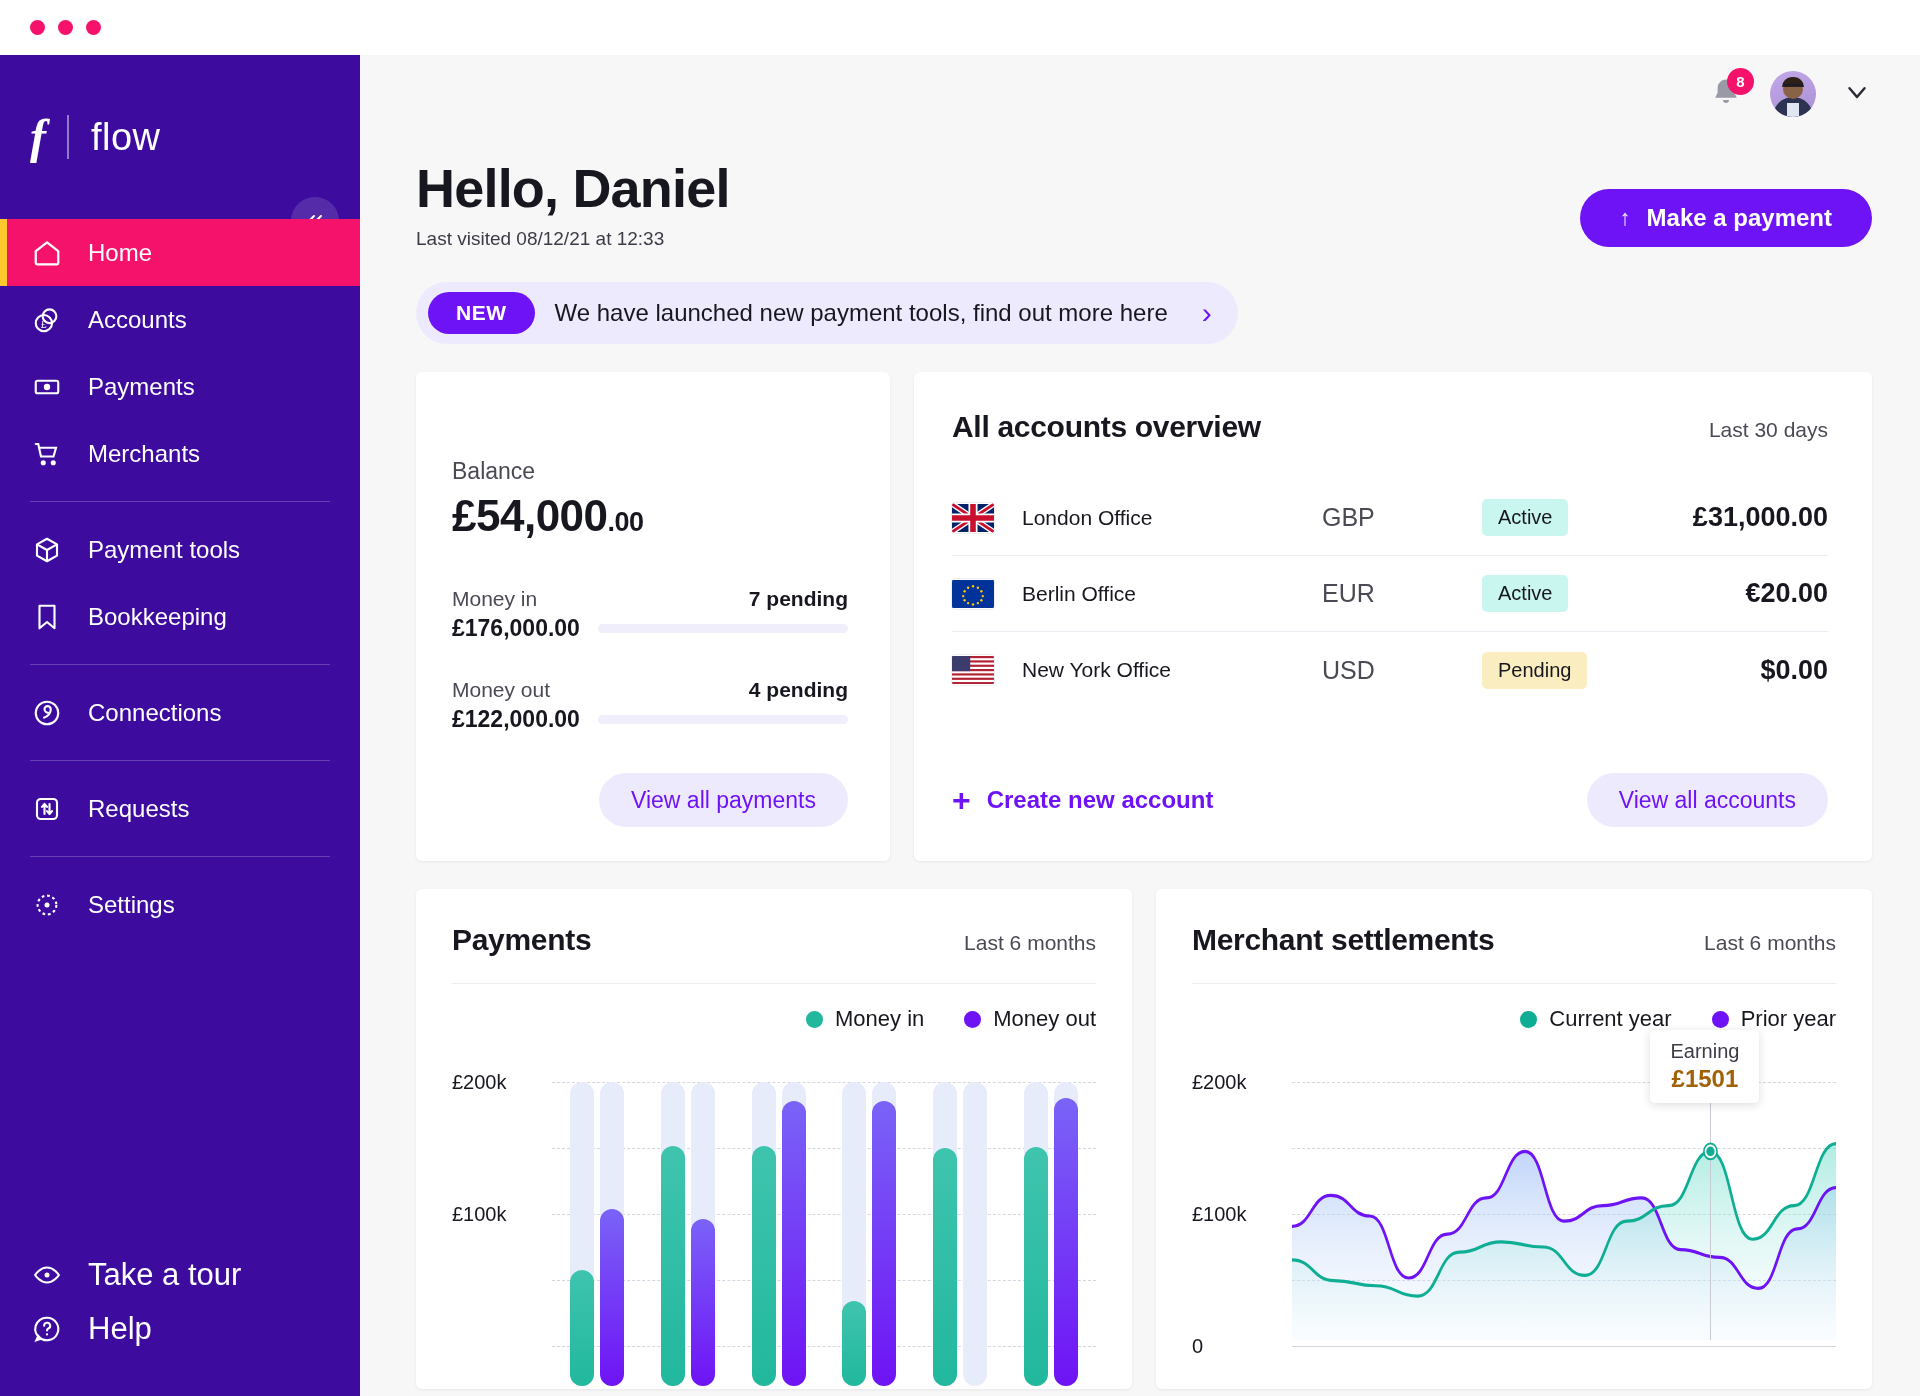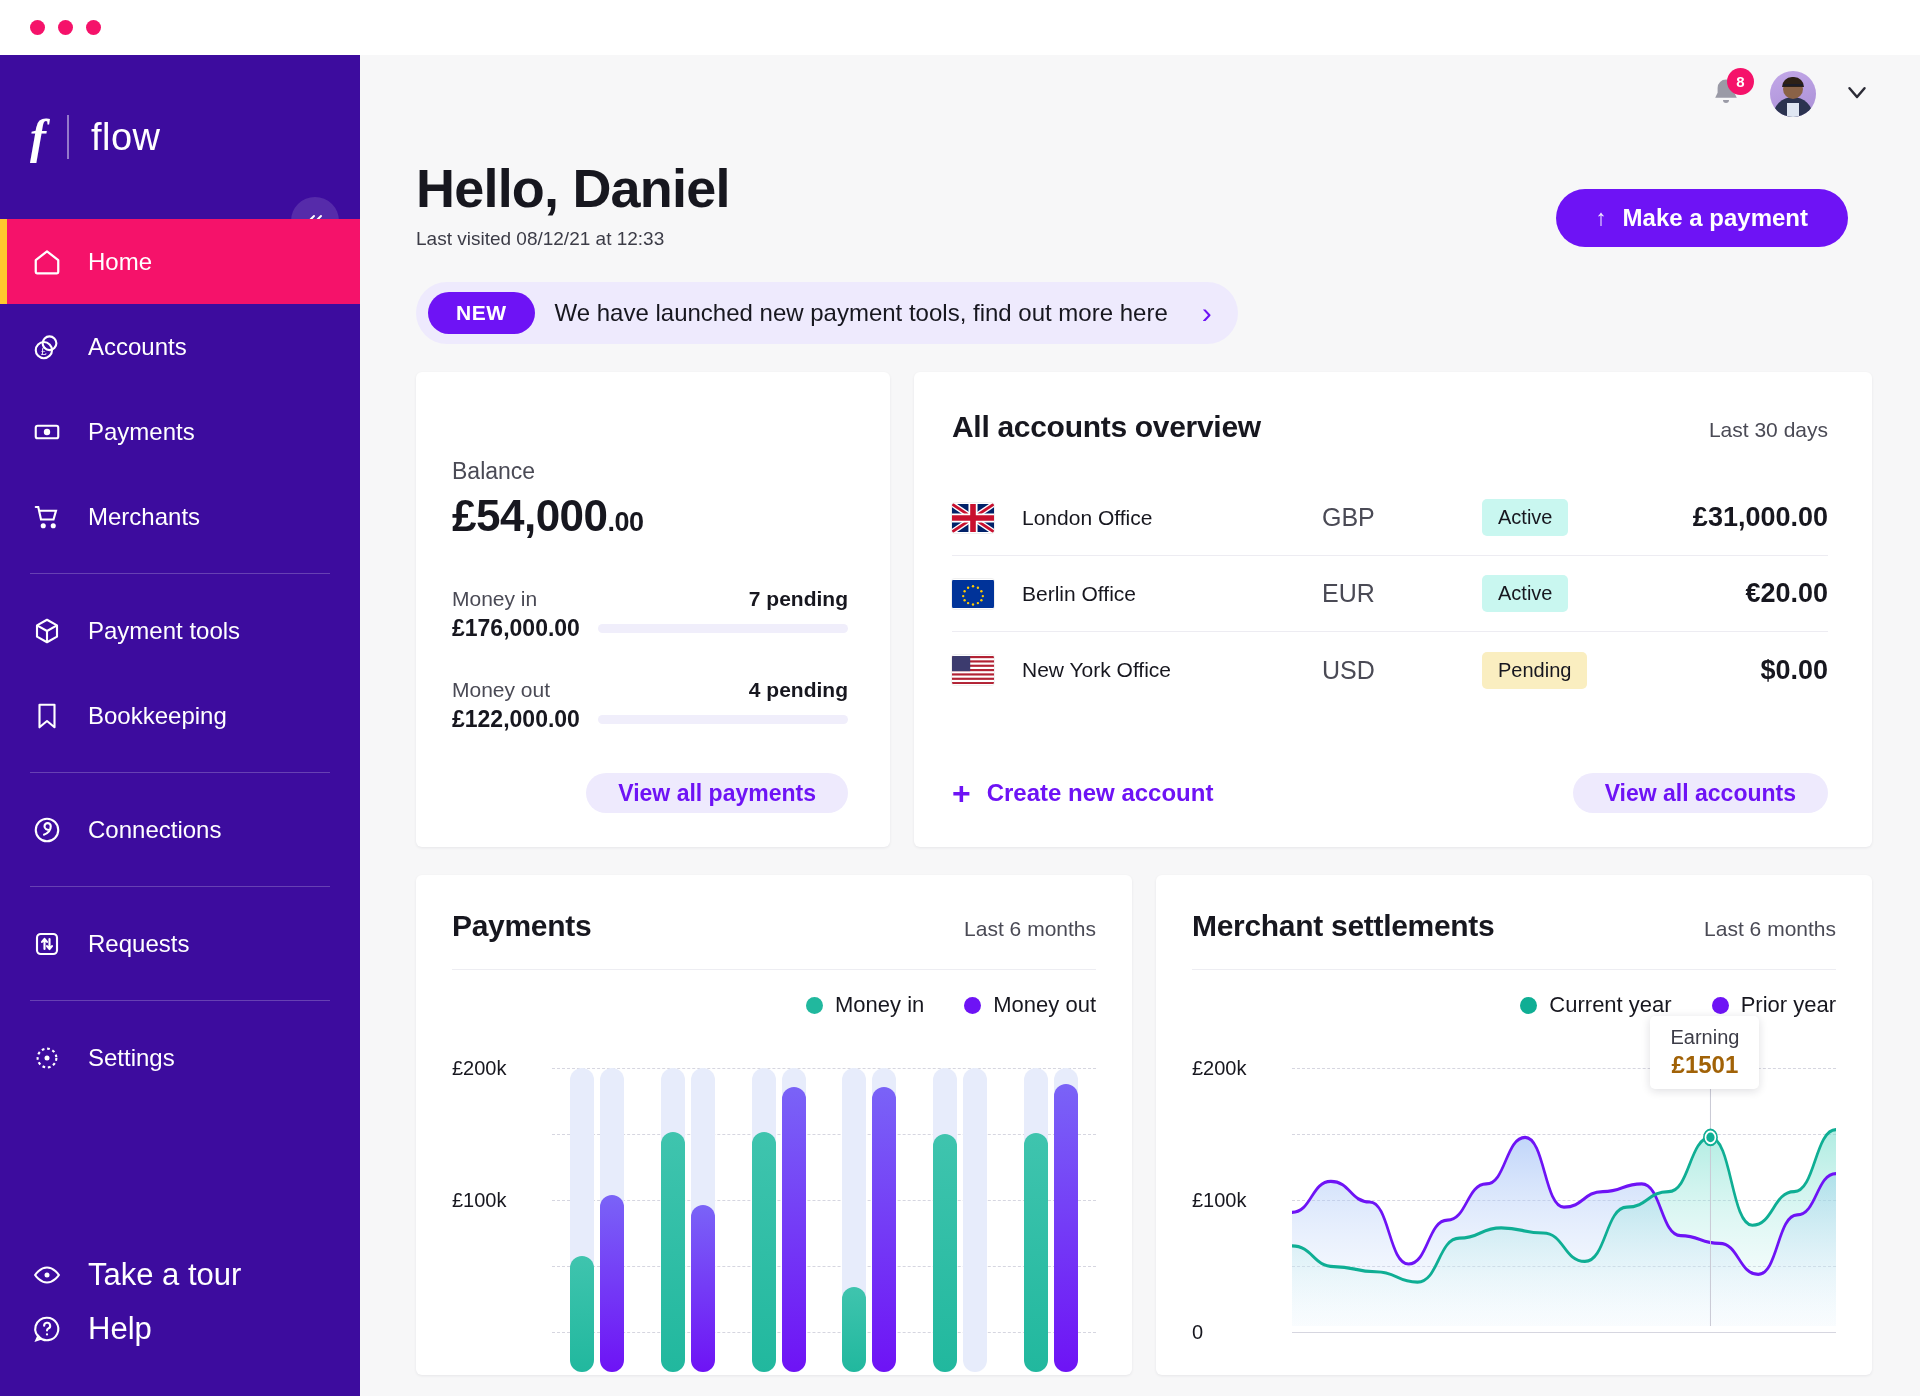--- a/index.html
+++ b/index.html
@@ -34,21 +34,21 @@
     width: 48px; height: 48px; border-radius: 50%;
     background: rgba(255,255,255,.13);
     display: flex; align-items: center; justify-content: center;
     cursor: pointer; border: none;
   }
   .collapse-btn svg { width: 24px; height: 24px; }
 
   .nav { margin-top: 44px; }
   .nav-item {
     display: flex; align-items: center; gap: 24px;
-    height: 85px; padding-left: 30px; color: #fff;
+    height: 67px; padding-left: 30px; color: #fff;
     font-size: 24px; cursor: pointer; position: relative;
   }
   .nav-item .ic { width: 34px; height: 34px; display: flex; align-items: center; justify-content: center; flex-shrink: 0; }
   .nav-item .ic svg { width: 30px; height: 30px; }
   .nav-item.active { background: #f5126a; }
   .nav-item.active::before {
     content: ""; position: absolute; left: 0; top: 0; bottom: 0; width: 7px; background: #ffc82e;
   }
   .nav-sep { height: 1px; background: rgba(255,255,255,.22); margin: 14px 30px 14px 30px; }
 
@@ -77,21 +77,21 @@
              width: 22px; height: 10px; border-radius: 11px 11px 0 0; background: #2d2016; }
   .av-glass { position: absolute; left: 50%; top: 28%; transform: translateX(-50%);
               width: 20px; height: 6px; border-top: 2px solid #1c1c28; }
   .av-body { position: absolute; left: 50%; bottom: 0; transform: translateX(-50%);
              width: 40px; height: 20px; border-radius: 20px 20px 0 0; background: #2b3350; }
   .av-shirt { position: absolute; left: 50%; bottom: 0; transform: translateX(-50%);
               width: 12px; height: 14px; background: #dfe6f2; }
   .chev-down { cursor: pointer; }
 
   .greeting-row { display: flex; align-items: flex-start; justify-content: space-between;
-                  padding: 24px 72px 0 56px; }
+                  padding: 24px 48px 0 56px; }
   .page-title { font-size: 54px; font-weight: 700; color: #17171f; letter-spacing: -.8px; }
   .page-sub { font-size: 19px; color: #3c3c47; margin-top: 9px; }
 
   .make-payment {
     display: flex; align-items: center; gap: 16px;
     background: #6e13f5; color: #fff; border: none; cursor: pointer;
     border-radius: 36px; padding: 0 40px; height: 58px;
     font-size: 24px; font-weight: 600; margin-top: 32px;
   }
   .make-payment .up { font-size: 22px; opacity: .9; }
@@ -126,21 +126,21 @@
   .flow-pending { font-size: 21px; font-weight: 700; color: #17171f; }
   .flow-amount { font-size: 23px; font-weight: 700; color: #17171f; }
   .flow-bar-line { display: flex; align-items: center; gap: 18px; margin-top: 4px; }
   .track { flex: 1; height: 9px; border-radius: 6px; background: #f0eefb; overflow: hidden; }
   .track .fill { height: 100%; border-radius: 6px; }
   .fill-in { background: linear-gradient(90deg,#0fae94,#34c2ab); }
   .fill-out { background: linear-gradient(90deg,#6e13f5,#7c46f7); }
 
   .pill-btn {
     background: #eeeafd; color: #6e13f5; border: none; cursor: pointer;
-    border-radius: 30px; height: 40px; padding: 0 32px; font-size: 23px; font-weight: 700;
+    border-radius: 30px; height: 54px; padding: 0 32px; font-size: 23px; font-weight: 400;
   }
   .summary-cta { margin-top: auto; display: flex; justify-content: flex-end; padding-top: 40px; }
 
   
   .card-overview { flex: 1; padding: 38px 44px 34px 38px; display: flex; flex-direction: column; }
   .card-head { display: flex; justify-content: space-between; align-items: baseline; }
   .card-range { font-size: 21px; color: #4a4a55; }
   .acct-list { margin-top: 36px; }
   .acct-row {
     display: flex; align-items: center; height: 76px; cursor: pointer;

